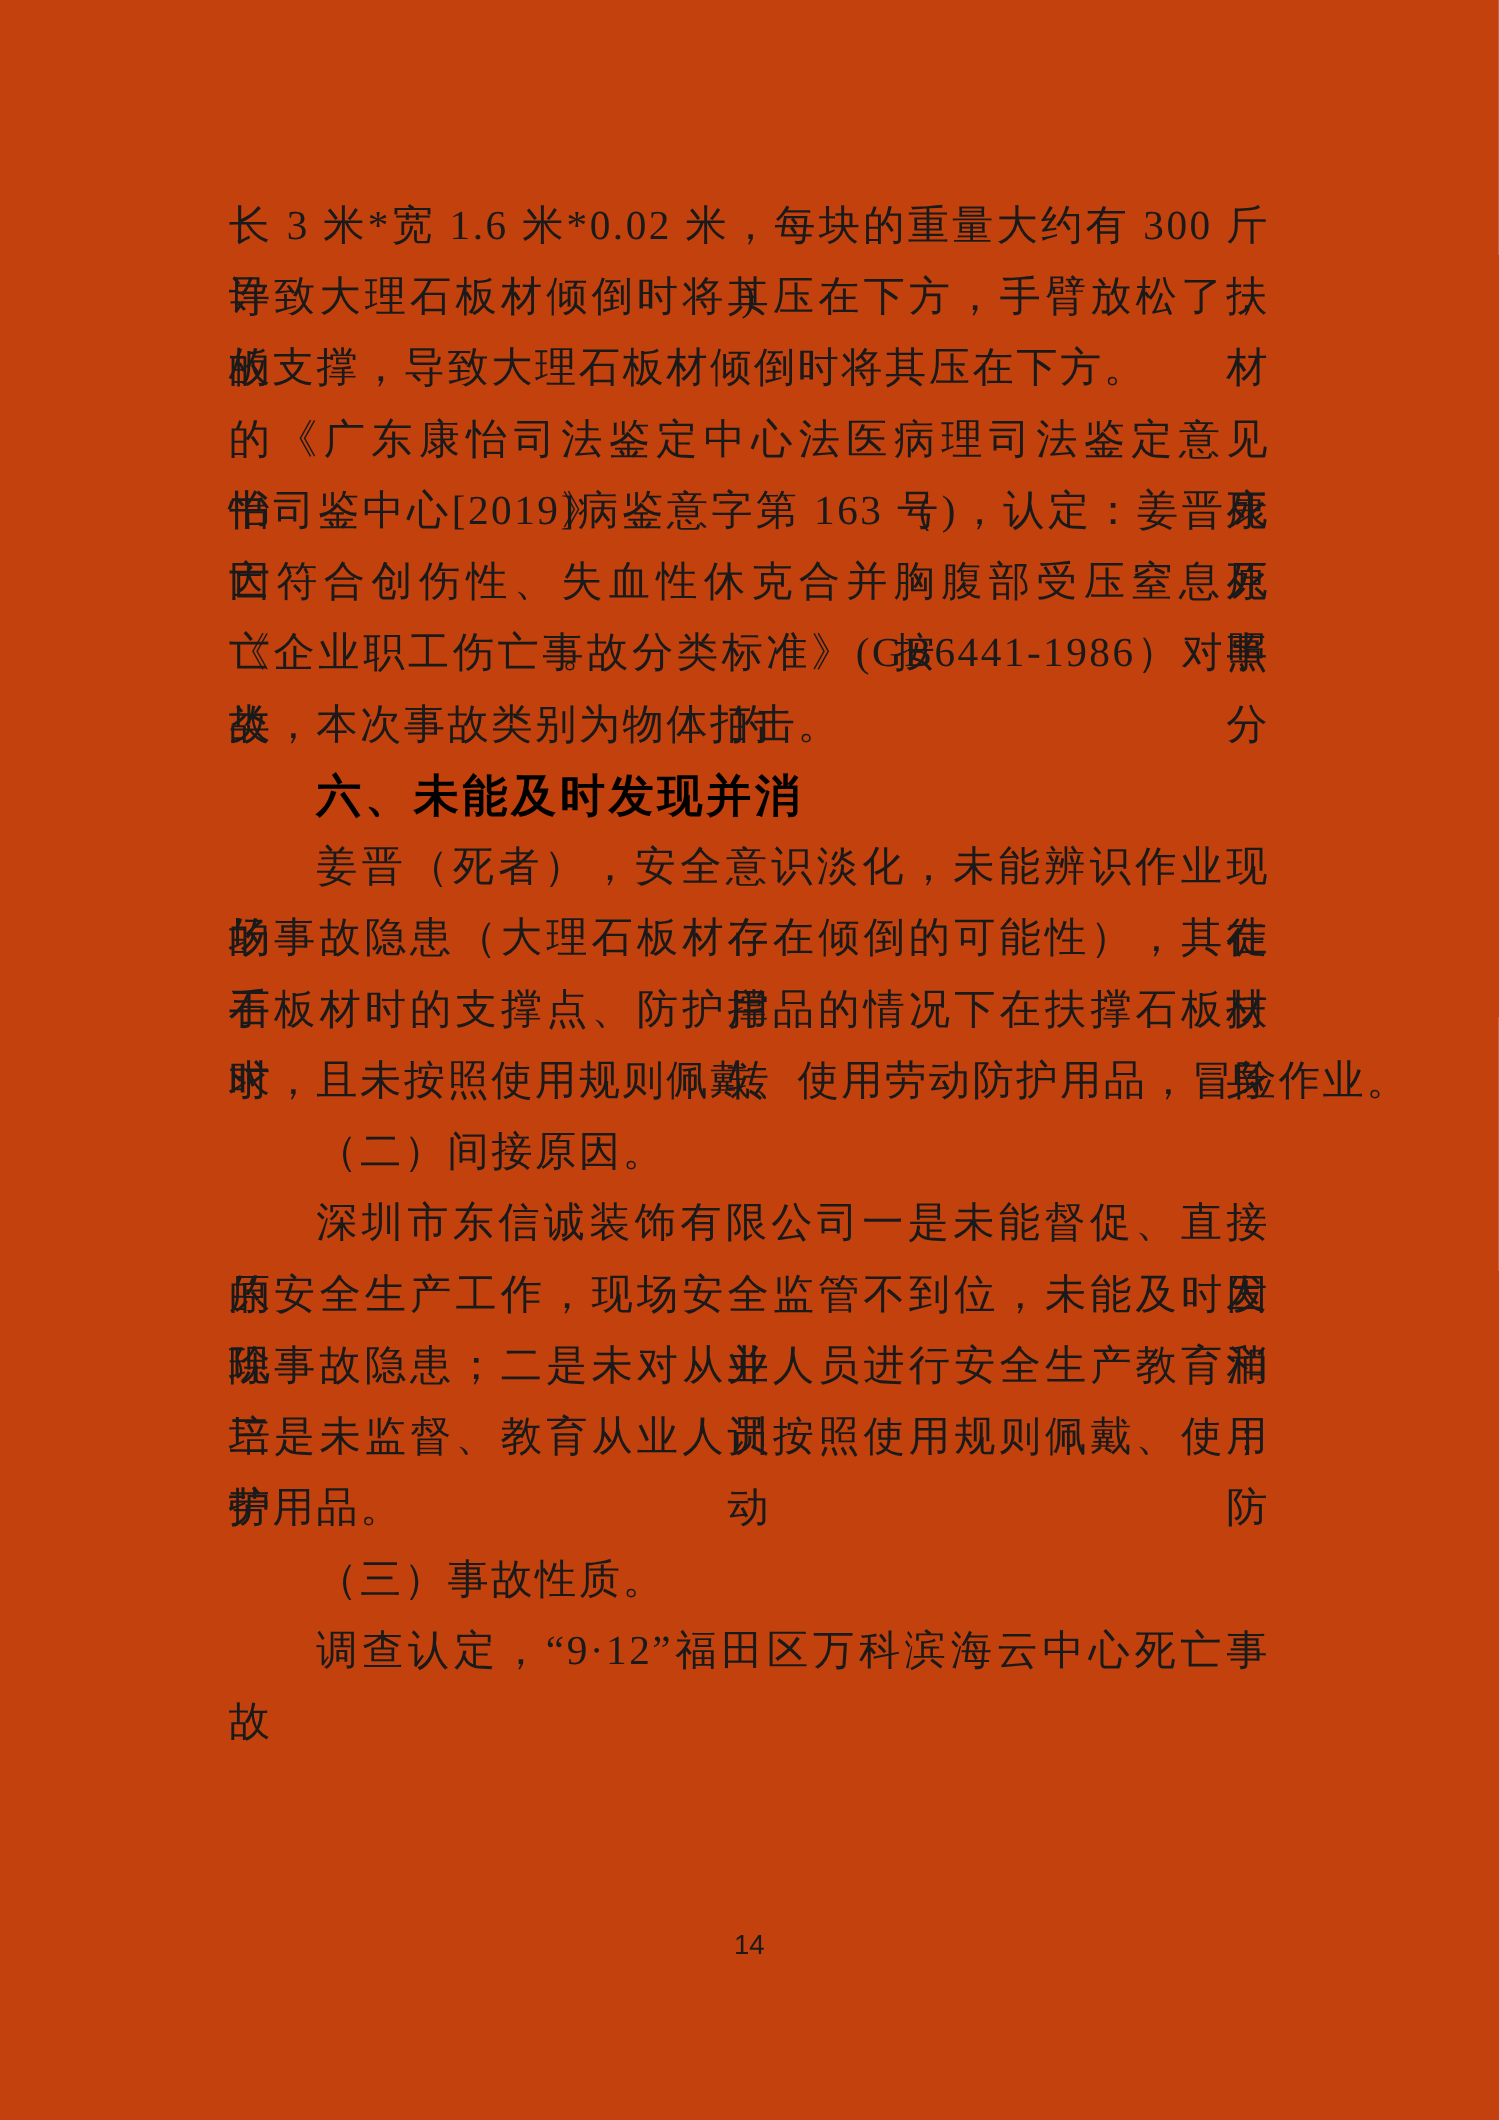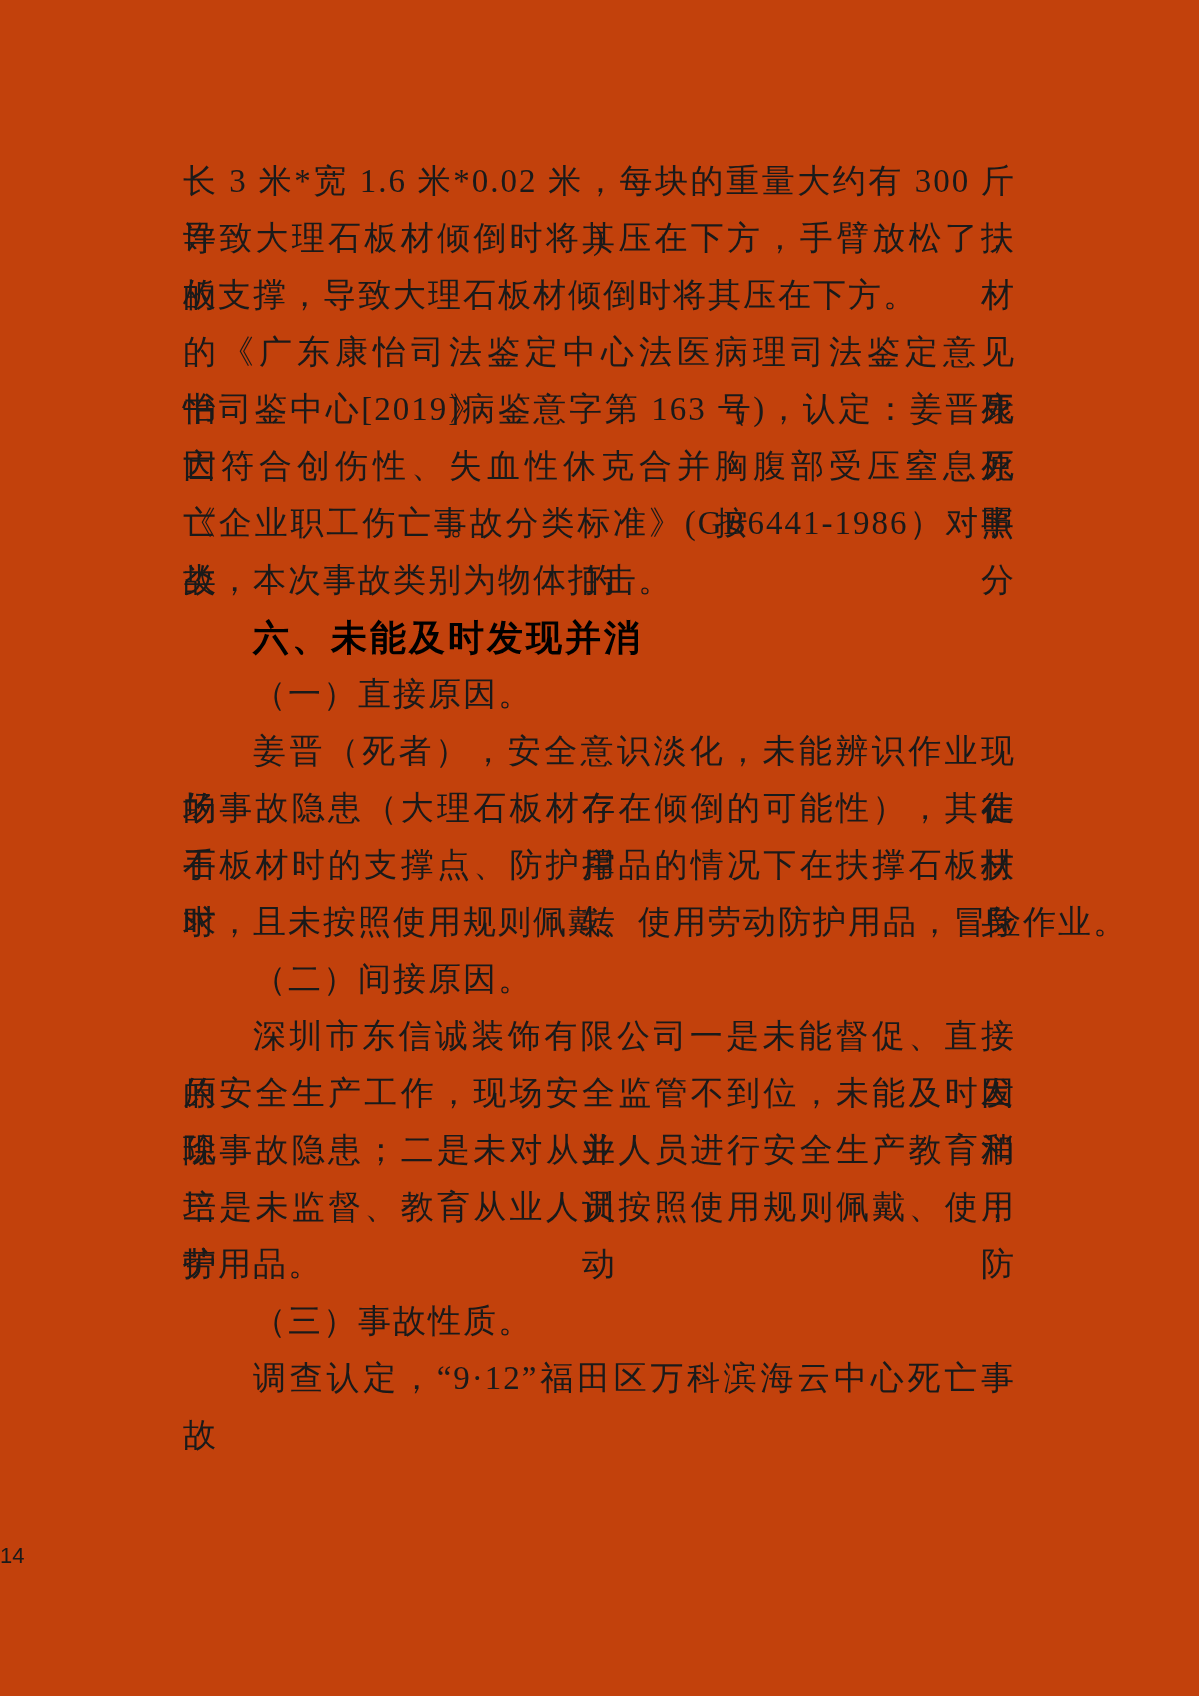--- a/index.html
+++ b/index.html
@@ -49,21 +49,21 @@
     font-size: 36px;
     letter-spacing: 3px;
     color: #000000;
   }
 
   .footer {
     position: absolute;
     left: 0;
     right: 0;
     top: 1541px;
-    text-align: left;
+    text-align: center;
   }
   .page-number {
     font-family: "Liberation Sans", "DejaVu Sans", sans-serif;
     font-size: 22px;
     color: #1a1a1a;
     line-height: 30px;
   }
 </style>
 </head>
 <body>
@@ -72,21 +72,20 @@
   <div class="doc-body" id="doc-body">
       <div class="line fill">长 3 米*宽 1.6 米*0.02 米，每块的重量大约有 300 斤许)，</div>
       <div class="line fill">导致大理石板材倾倒时将其压在下方，手臂放松了扶板材</div>
       <div class="line">的支撑，导致大理石板材倾倒时将其压在下方。</div>
       <div class="line fill">的《广东康怡司法鉴定中心法医病理司法鉴定意见书》（康</div>
       <div class="line fill">怡司鉴中心[2019]病鉴意字第 163 号)，认定：姜晋死亡原</div>
       <div class="line fill">因符合创伤性、失血性休克合并胸腹部受压窒息死亡。按照</div>
       <div class="line fill">《企业职工伤亡事故分类标准》(GB6441-1986）对事故的分</div>
       <div class="line">类，本次事故类别为物体打击。</div>
       <div class="line heading indent">六、未能及时发现并消</div>
-      <div class="line indent">（一）直接原因。</div>
       <div class="line indent fill">姜晋（死者），安全意识淡化，未能辨识作业现场存在</div>
       <div class="line fill">的事故隐患（大理石板材存在倾倒的可能性），其徒手撑扶</div>
       <div class="line fill">石板材时的支撑点、防护用品的情况下在扶撑石板材时转身</div>
       <div class="line">求，且未按照使用规则佩戴、使用劳动防护用品，冒险作业。</div>
       <div class="line indent">（二）间接原因。</div>
       <div class="line indent fill">深圳市东信诚装饰有限公司一是未能督促、直接原因</div>
       <div class="line fill">的安全生产工作，现场安全监管不到位，未能及时发现并消</div>
       <div class="line fill">除事故隐患；二是未对从业人员进行安全生产教育和培训；</div>
       <div class="line fill">三是未监督、教育从业人员按照使用规则佩戴、使用劳动防</div>
       <div class="line">护用品。</div>

